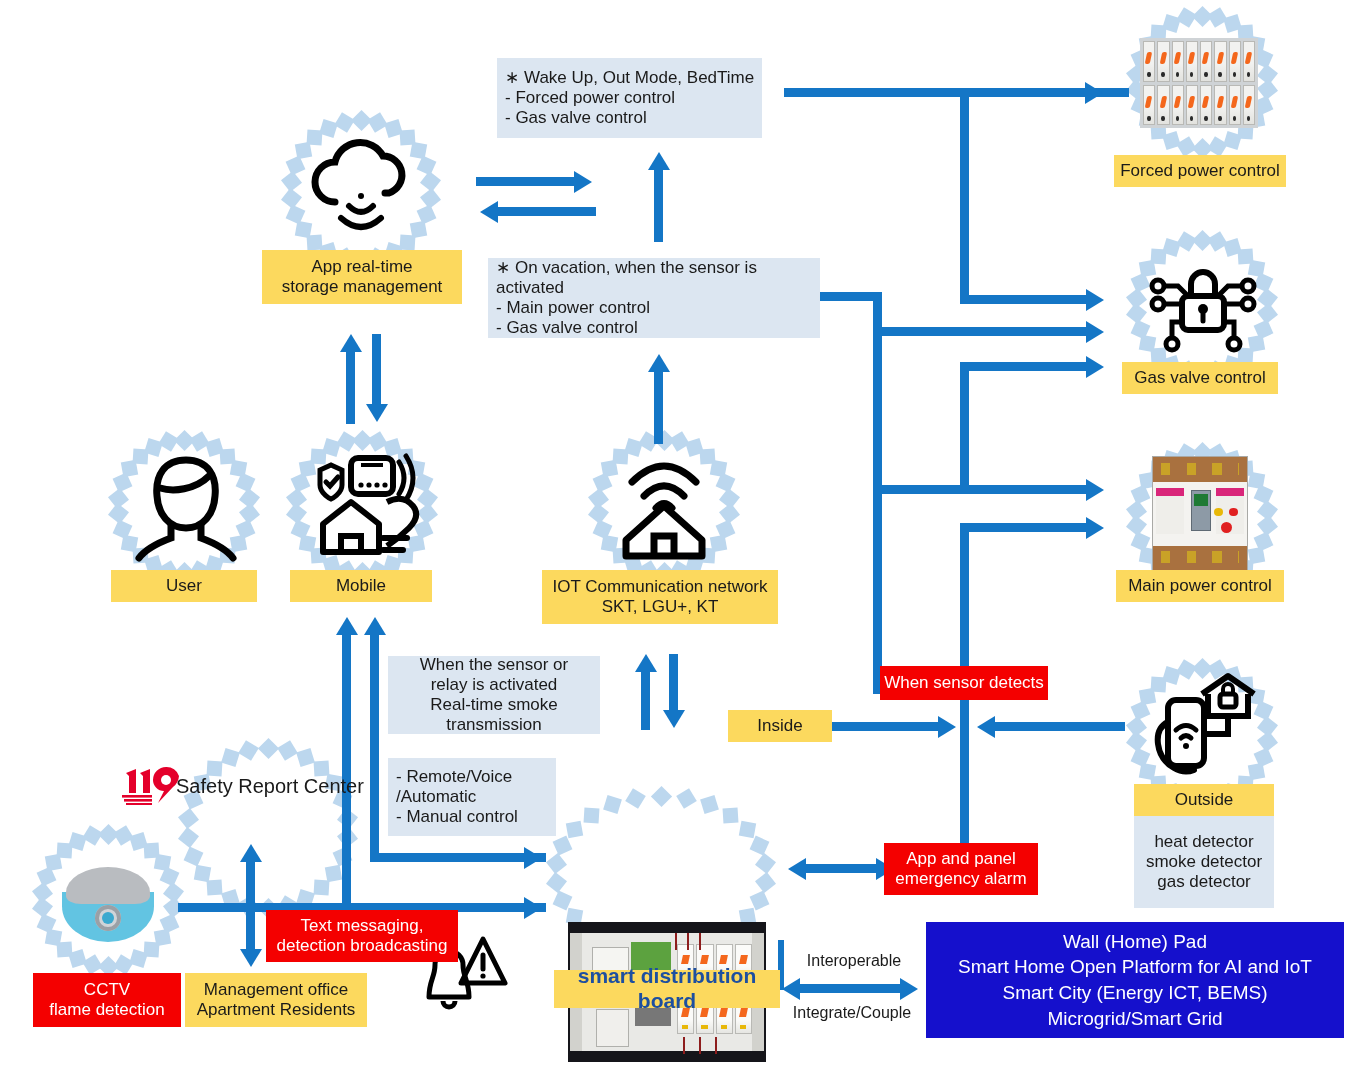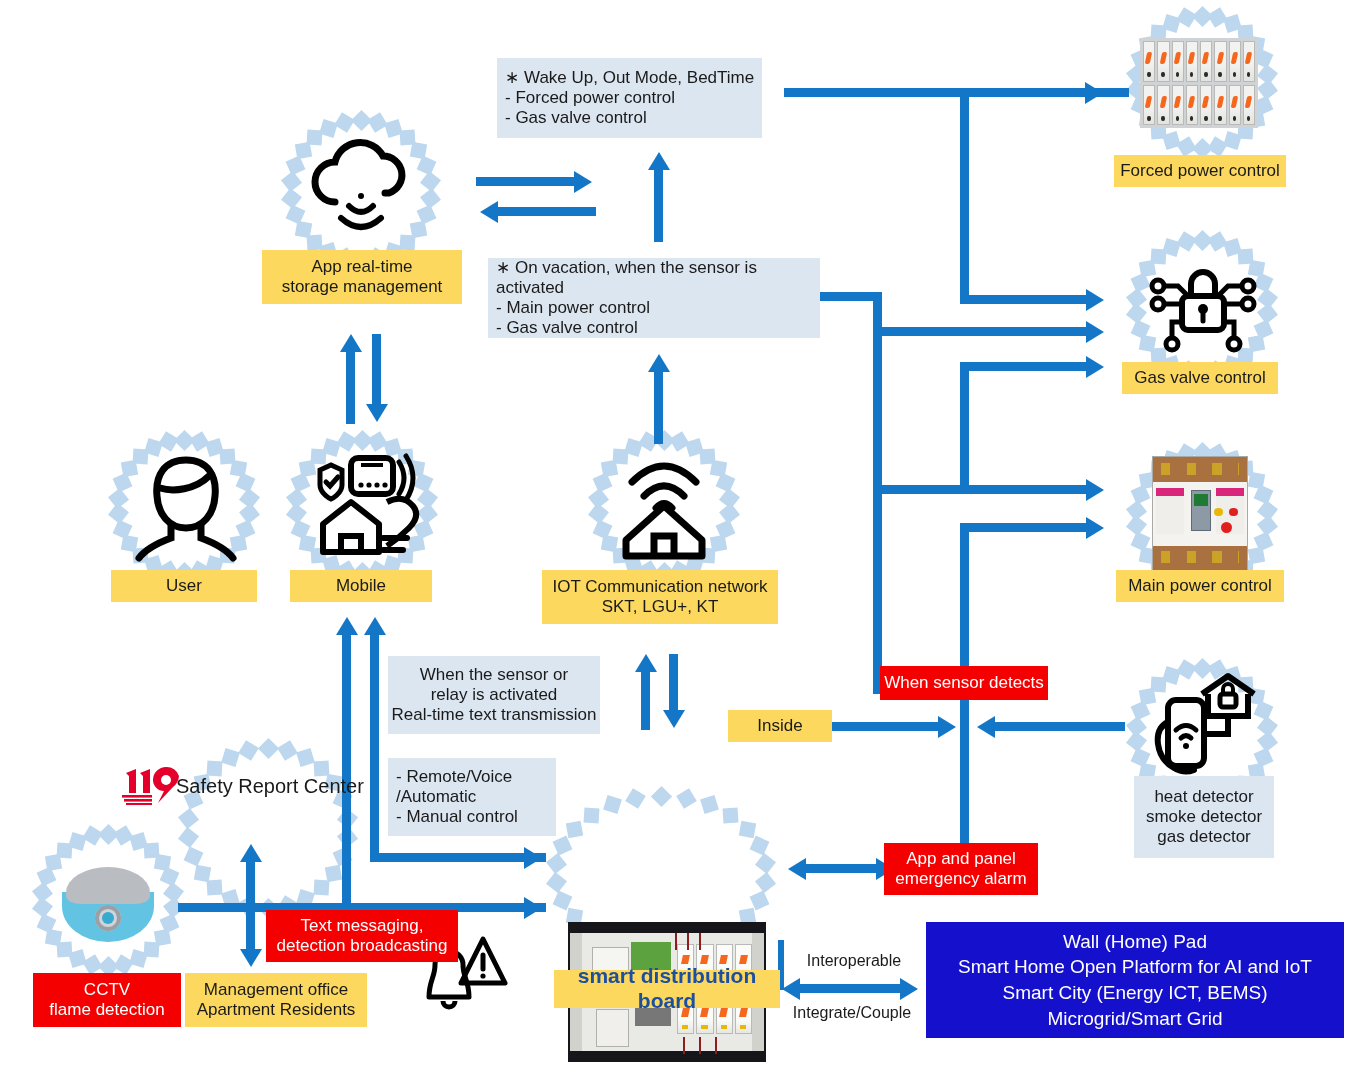--- a/index.html
+++ b/index.html
@@ -690,35 +690,35 @@
   </div>
 
   <div class="abs chip chip-yellow" style="left:1116px;top:570px;width:168px;height:32px;font-size:17px;">
     <span>Main power control</span>
   </div>
 
   <div class="abs chip chip-yellow" style="left:1134px;top:784px;width:140px;height:32px;font-size:17px;">
     <span>Outside</span>
   </div>
 
-  <div class="abs chip chip-blue" style="left:1134px;top:776px;width:140px;height:82px;flex-direction:column;font-size:17px;">
+  <div class="abs chip chip-blue" style="left:1134px;top:816px;width:140px;height:92px;flex-direction:column;font-size:17px;">
     <span>heat detector</span>
     <span>smoke detector</span>
     <span>gas detector</span>
   </div>
 
   <div class="abs chip chip-yellow" style="left:728px;top:710px;width:104px;height:32px;font-size:17px;">
     <span>Inside</span>
   </div>
 
 
   <div class="abs chip chip-blue" style="left:388px;top:656px;width:212px;height:78px;flex-direction:column;font-size:17px;">
     <span>When the sensor or</span>
     <span>relay is activated</span>
-    <span>Real-time text transmission</span>
+    <span>Real-time smoke transmission</span>
   </div>
 
   <div class="abs chip chip-blue chip-left" style="left:388px;top:758px;width:168px;height:78px;flex-direction:column;align-items:flex-start;justify-content:center;font-size:17px;">
     <span>- Remote/Voice</span>
     <span> /Automatic</span>
     <span>- Manual control</span>
   </div>
 
   <div class="abs chip chip-red" style="left:880px;top:666px;width:168px;height:34px;font-size:17px;">
     <span>When sensor detects</span>

